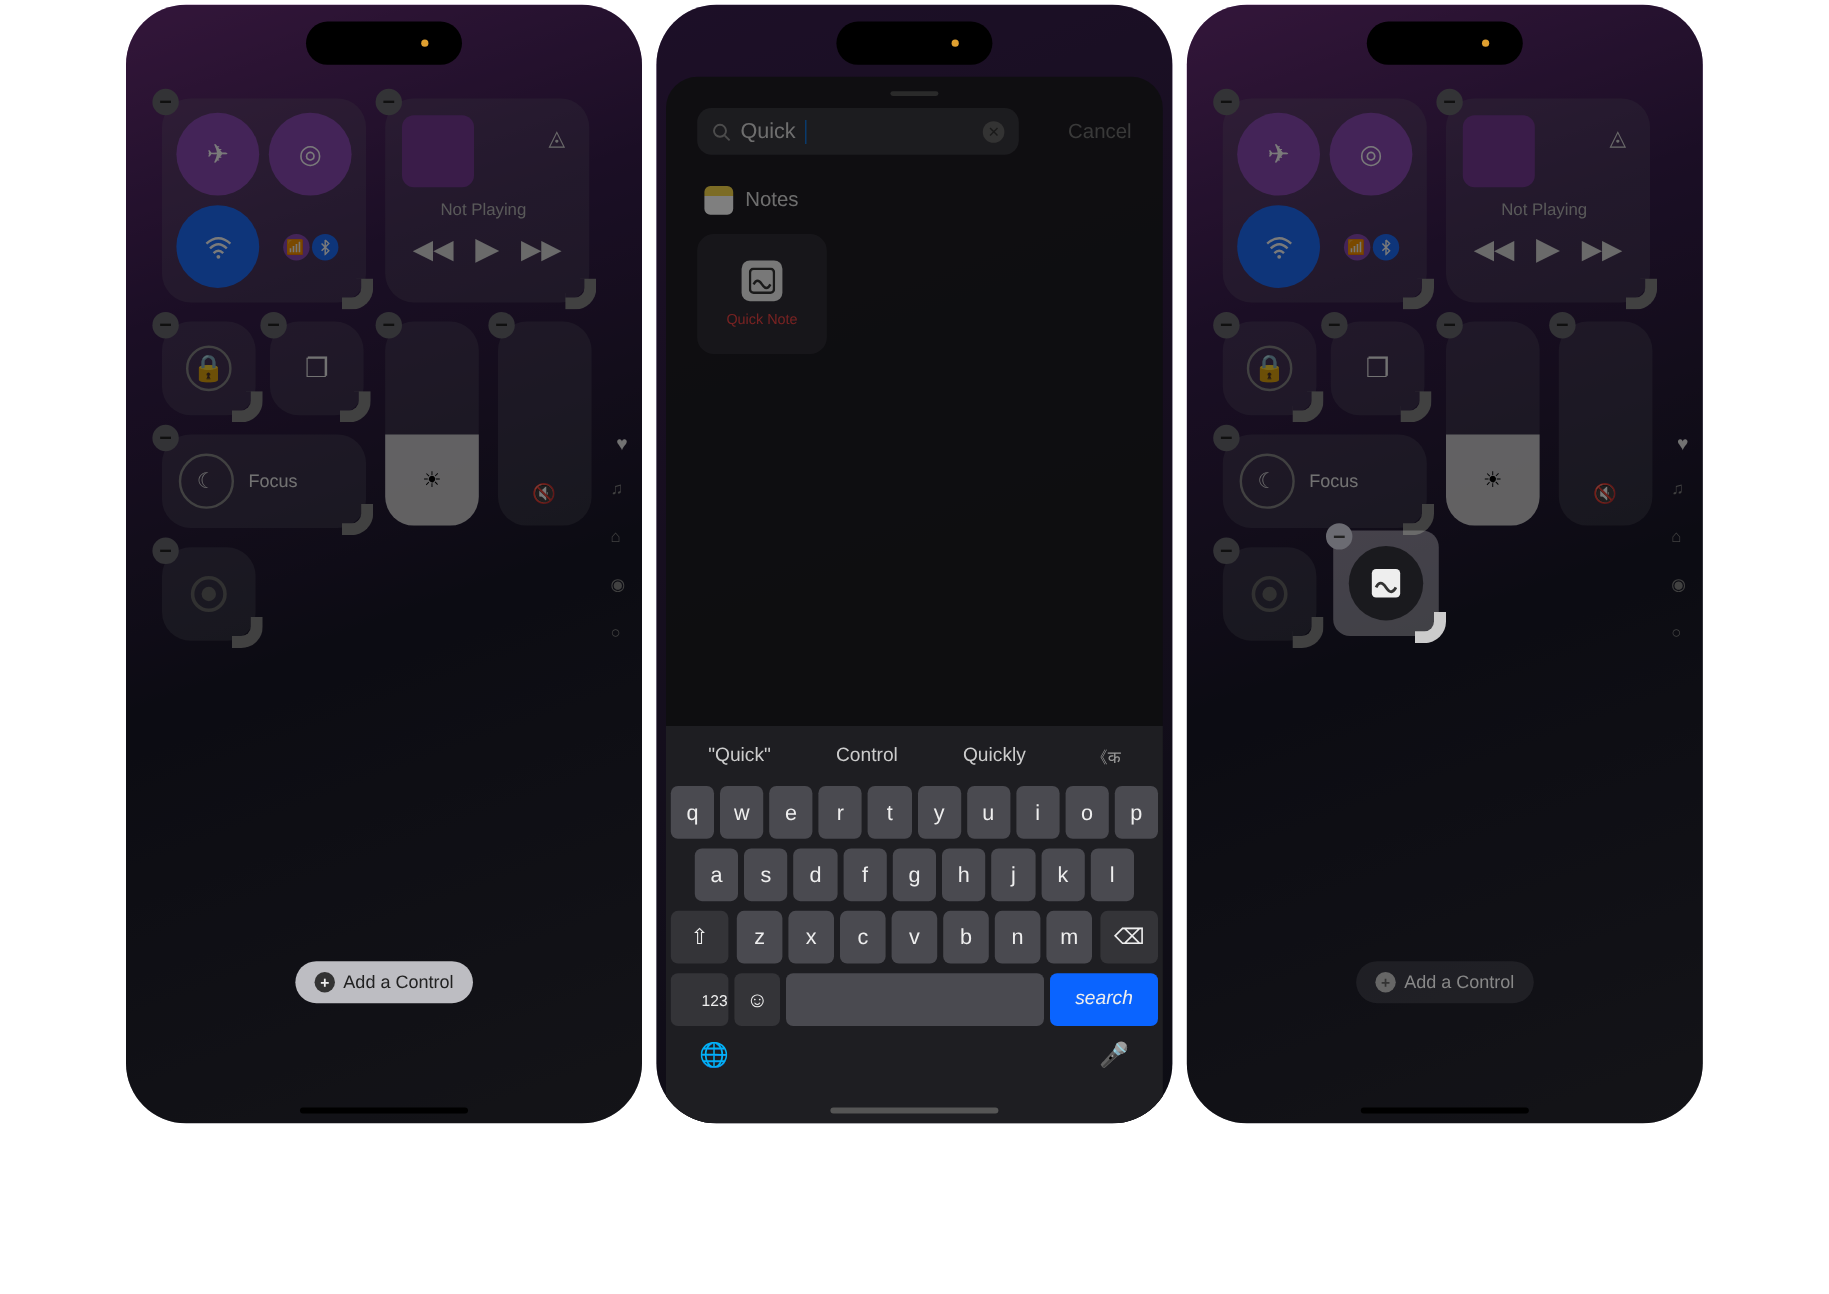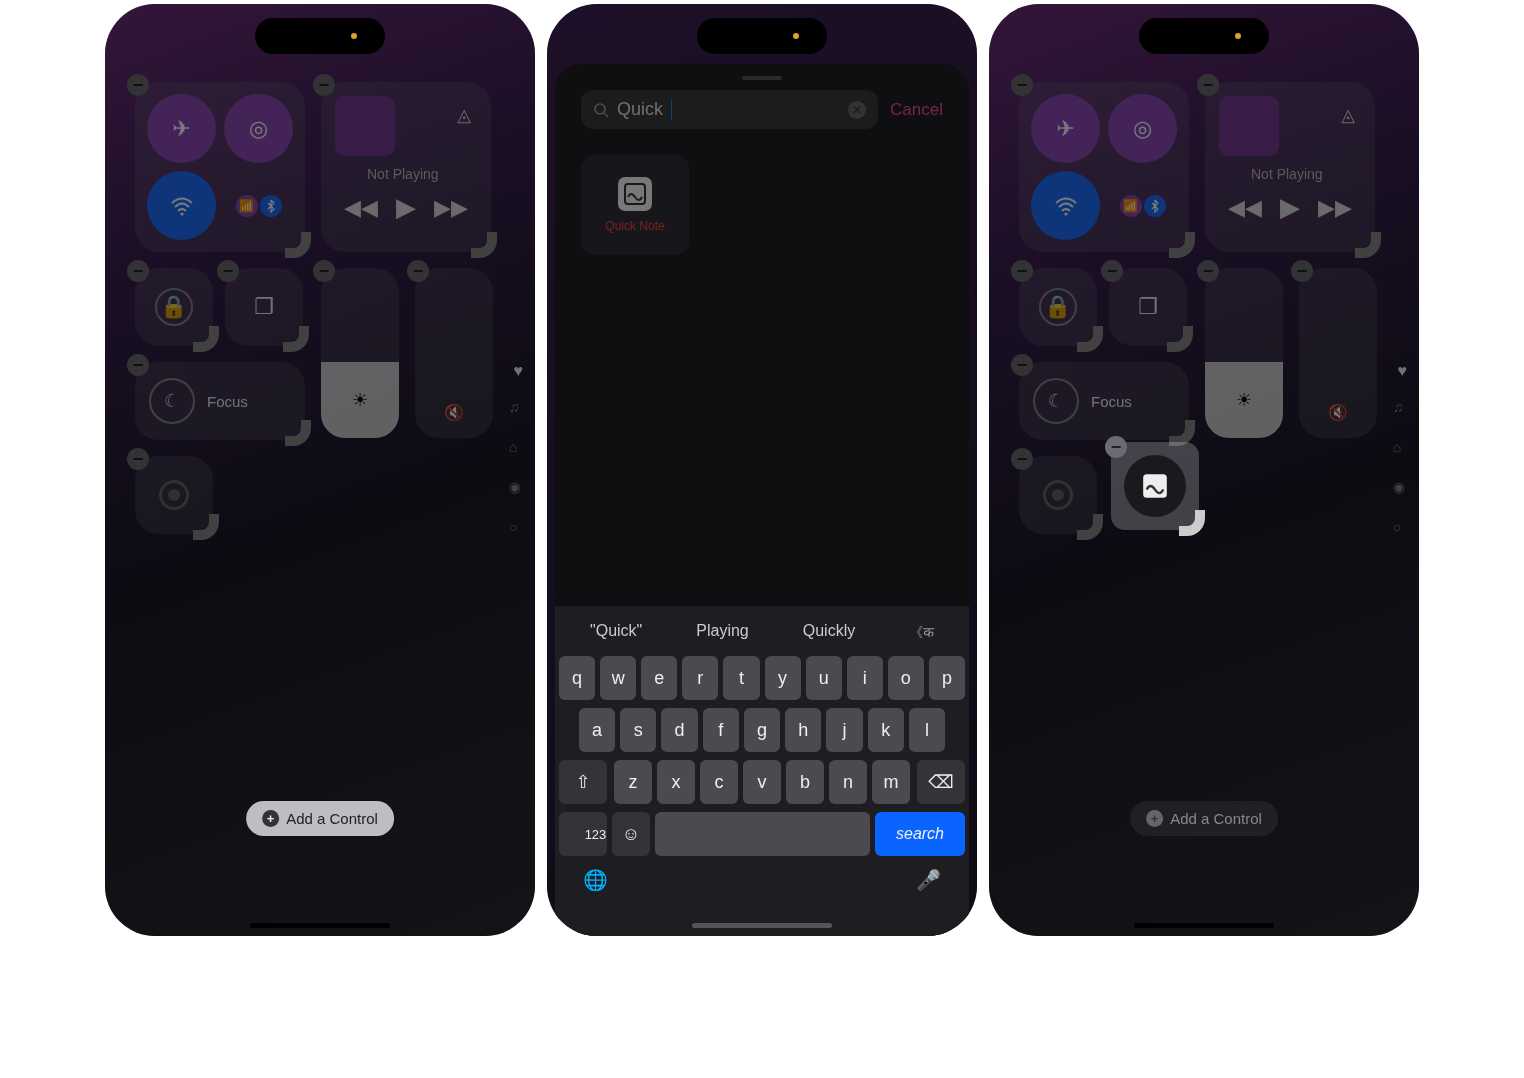--- a/index.html
+++ b/index.html
@@ -317,22 +317,23 @@
     width: 18px; height: 18px;
     background: #666;
     border-radius: 50%;
     display: flex;
     align-items: center;
     justify-content: center;
     font-size: 12px;
     color: #333;
   }
   .cancel {
-    color: #ec4899;
+    color: #737373;
     font-size: 17px;
+    margin-left: 29px;
   }
 
   .section {
     margin-top: 26px;
   }
   .section-hdr {
     display: flex;
     align-items: center;
     gap: 10px;
     padding-left: 6px;
@@ -548,38 +549,42 @@
             </svg>
         </span>
         <span>Quick</span>
           <span style="border-right:1.5px solid #0a84ff;height:20px"></span>
         <span class="clear">✕</span>
       </div>
       <div class="cancel">Cancel</div>
     </div>
 
     <div class="section">
+      <div class="section-hdr">
+        <span class="notes-icon"></span>
+        <span>Notes</span>
+      </div>
       <div class="result-tile">
         <span class="qn-icon-lg">
           <svg width="22" height="22" viewBox="0 0 22 22">
               <rect x="1" y="1" width="20" height="20" rx="3" fill="none" stroke="#333" stroke-width="2"></rect>
               <path d="M4 14 Q7 8 11 14 T18 14" stroke="#333" stroke-width="2" fill="none"></path>
             </svg>
         </span>
         <span class="qn-label">Quick Note</span>
       </div>
     </div>
   </div>
 
   <div class="dim-overlay" style="background:rgba(0,0,0,0.5)"></div>
 
   <div class="kbd" style="z-index:10">
     <div class="suggest">
       <span>"Quick"</span>
-      <span>Playing</span>
+      <span>Control</span>
       <span>Quickly</span>
       <span>《क</span>
     </div>
     <div class="key-row" id="kr1">
         <div class="key">q</div>
         <div class="key">w</div>
         <div class="key">e</div>
         <div class="key">r</div>
         <div class="key">t</div>
         <div class="key">y</div>

